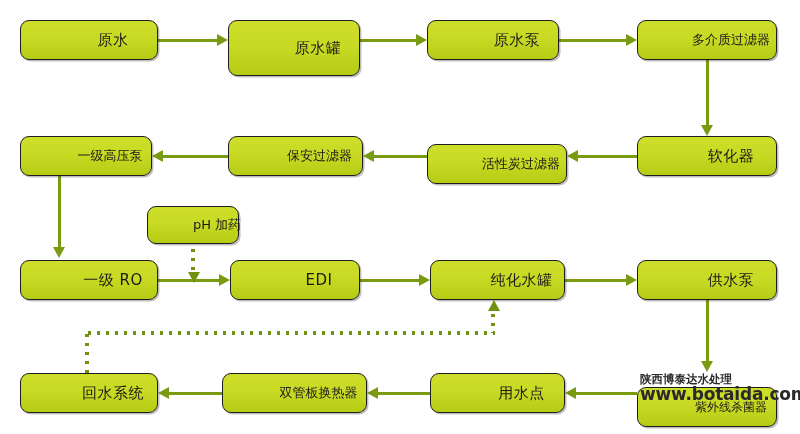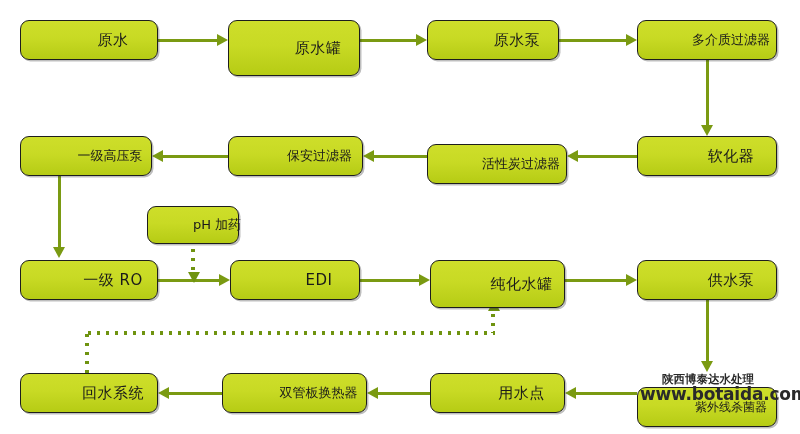--- a/index.html
+++ b/index.html
@@ -47,21 +47,21 @@
   .dot-h{position:absolute;height:4px;z-index:1;
     background-image:radial-gradient(circle closest-side,#6f9310 98%,transparent 100%);
     background-size:9px 4px;background-repeat:repeat-x;}
   .dot-v{position:absolute;width:4px;z-index:1;
     background-image:radial-gradient(circle closest-side,#6f9310 98%,transparent 100%);
     background-size:4px 9px;background-repeat:repeat-y;}
 
   
   #watermark{
     position:absolute;z-index:9;
-    text-align:center;line-height:1.02;
+    line-height:1.02;
     color:#2a2a2a;
     font-size:11.5px;
     font-weight:700;
     white-space:nowrap;
     pointer-events:none;
   }
   #watermark .wm2{font-size:17px;letter-spacing:-0.2px;}
 </style>
 </head>
 <body>
@@ -99,21 +99,21 @@
   <div class="edge h" style="left:163px;top:154.5px;width:65px;"></div>
   <div class="arrow left" style="left:152px;top:149.5px;"></div>
 
   <div class="edge v" style="left:57.5px;top:176px;height:73px;"></div>
   <div class="arrow down" style="left:52.5px;top:247px;"></div>
 
   <div class="node small" style="left:147px;top:206px;width:92px;height:38px;">pH 加药</div>
 
   <div class="node" style="left:20px;top:260px;width:138px;height:40px;">一级 RO</div>
   <div class="node" style="left:230px;top:260px;width:130px;height:40px;">EDI</div>
-  <div class="node" style="left:430px;top:260px;width:135px;height:48px;">纯化水罐</div>
+  <div class="node" style="left:430px;top:260px;width:135px;height:40px;">纯化水罐</div>
   <div class="node" style="left:637px;top:260px;width:140px;height:40px;">供水泵</div>
 
   <div class="dot-v" style="left:191px;top:246px;height:28px;"></div>
   <div class="arrow down" style="left:188px;top:272px;border-top-color:#6f9310;"></div>
 
   <div class="edge h" style="left:158px;top:278.5px;width:62px;"></div>
   <div class="arrow right" style="left:219px;top:273.5px;"></div>
 
   <div class="edge h" style="left:360px;top:278.5px;width:60px;"></div>
   <div class="arrow right" style="left:419px;top:273.5px;"></div>

